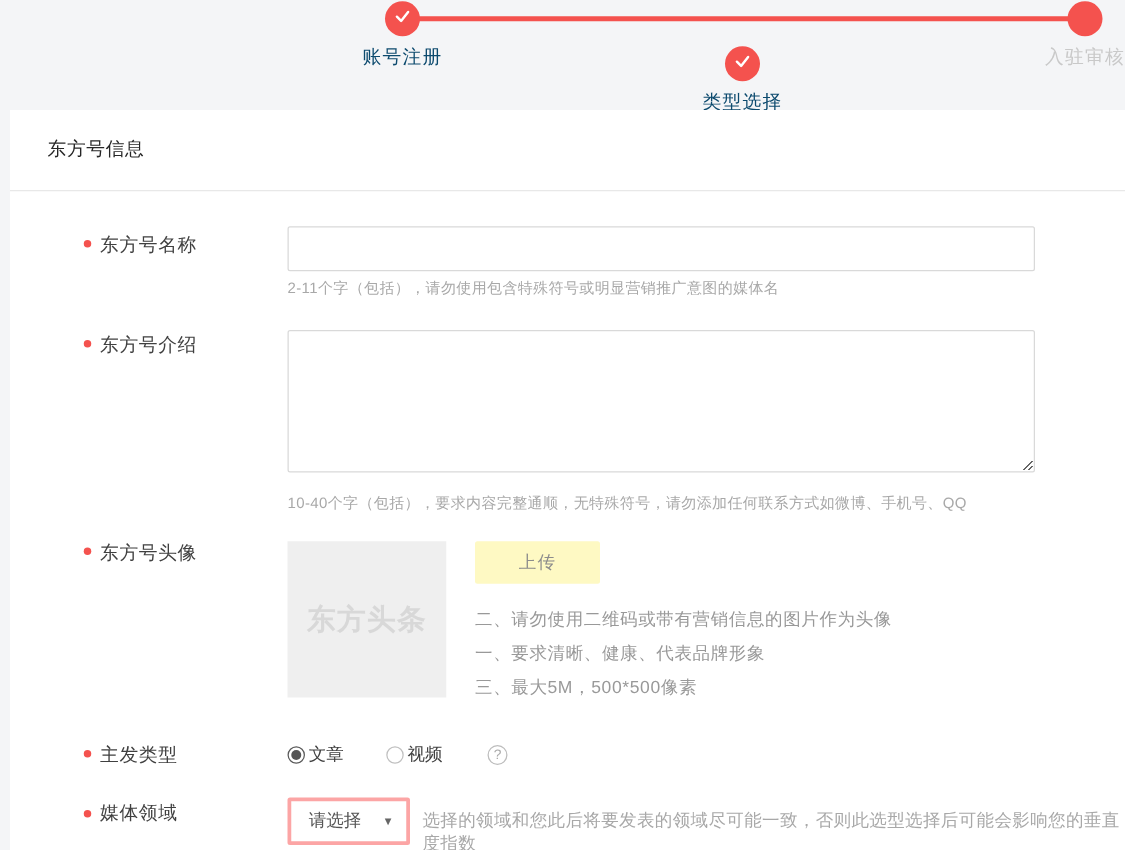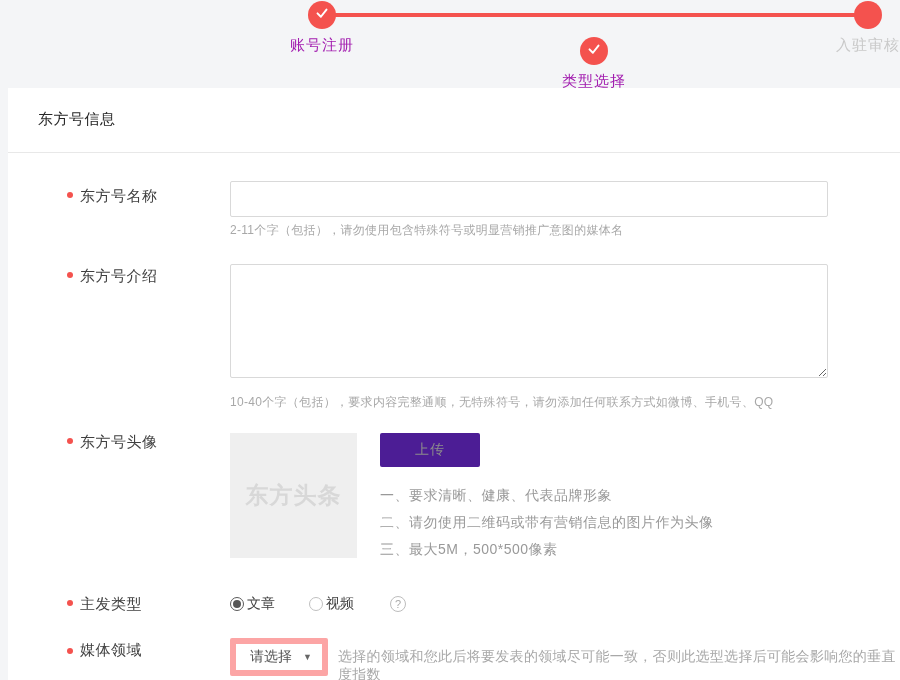--- a/index.html
+++ b/index.html
@@ -16,21 +16,21 @@
   .stepper-line {
     position: absolute; left: 322px; top: 13px; width: 546px; height: 4px;
     background: #f4524e; border-radius: 2px;
   }
   .step { position: absolute; top: 0; width: 120px; text-align: center; }
   .step-circle {
     position: relative; margin: 1px auto 0 auto; width: 28px; height: 28px;
     border-radius: 50%; background: #f4524e;
     display: flex; align-items: center; justify-content: center;
   }
-  .step-label { margin-top: 7px; font-size: 15px; color: #a21caf; letter-spacing: 1px; }
+  .step-label { margin-top: 7px; font-size: 15px; color: #0c4a6e; letter-spacing: 1px; }
   .step.pending .step-label { color: #c9c9c9; }
   .step svg { width: 18px; height: 18px; }
 
   
   .panel {
     position: absolute; left: 8px; top: 88px; right: 0; bottom: 0;
     background: #ffffff;
   }
   .section-title {
     position: absolute; left: 30px; top: 22px;
@@ -67,21 +67,21 @@
   
   .avatar-box {
     position: absolute; left: 222px; top: 345px; width: 127px; height: 125px;
     background: #efefef; display: flex; align-items: center; justify-content: center;
   }
   .avatar-watermark {
     font-size: 23px; font-weight: bold; color: #d8d8d8; letter-spacing: 1px;
   }
   .upload-btn {
     position: absolute; left: 372px; top: 345px; width: 100px; height: 34px;
-    background: #4c1d95; border: none; border-radius: 2px;
+    background: #fef9c3; border: none; border-radius: 2px;
     font-size: 14px; color: #8c8c8c; cursor: pointer; font-family: inherit;
     letter-spacing: 1px;
   }
   .avatar-rules { position: absolute; left: 372px; top: 394px; list-style: none; }
   .avatar-rules li { font-size: 14px; color: #999; line-height: 27px; letter-spacing: 0.5px; }
 
   
   .radio-row { position: absolute; left: 222px; top: 507px; display: flex; align-items: center; }
   .radio-option { display: flex; align-items: center; cursor: pointer; margin-right: 34px; text-align: center; }
   .radio-circle {
@@ -97,21 +97,21 @@
   .radio-label { font-size: 14px; color: #404040; }
   .help-icon {
     width: 16px; height: 16px; border: 1px solid #bdbdbd; border-radius: 50%;
     color: #ababab; font-size: 11px; display: inline-flex; align-items: center;
     justify-content: center; cursor: pointer; margin-left: 2px;
   }
 
   
   .select-box {
     position: absolute; left: 222px; top: 550px; width: 98px; height: 38px;
-    border: 6px solid #fca5a5; border-radius: 2px; background: #fff;
+    border: 3px solid #fca5a5; border-radius: 2px; background: #fff;
     display: flex; align-items: center; cursor: pointer;
   }
   .select-value { font-size: 14px; color: #555; padding-left: 14px; flex: 1; }
   .select-arrow { font-size: 9px; color: #666; padding-right: 10px; }
   .select-hint { position: absolute; left: 330px; top: 560px; font-size: 14px; color: #a8a8a8; letter-spacing: 0.3px; }
 </style>
 </head>
 <body>
 
 <div class="stepper">
@@ -159,22 +159,22 @@
   <textarea class="textarea-input" style=""></textarea>
   <div class="hint" style="top:306px;">10-40个字（包括），要求内容完整通顺，无特殊符号，请勿添加任何联系方式如微博、手机号、QQ</div>
 
   <span class="bullet" style="top:350px;"></span>
   <div class="field-label" style="top:345px;">东方号头像</div>
   <div class="avatar-box">
     <span class="avatar-watermark">东方头条</span>
   </div>
   <button class="upload-btn">上传</button>
   <ul class="avatar-rules">
+    <li>二、请勿使用二维码或带有营销信息的图片作为头像</li>
     <li>一、要求清晰、健康、代表品牌形象</li>
-    <li>二、请勿使用二维码或带有营销信息的图片作为头像</li>
     <li>三、最大5M，500*500像素</li>
   </ul>
 
   <span class="bullet" style="top:512px;"></span>
   <div class="field-label" style="top:507px;">主发类型</div>
   <div class="radio-row">
     <span class="radio-option">
       <span class="radio-circle checked"></span>
       <span class="radio-label">文章</span>
     </span>

